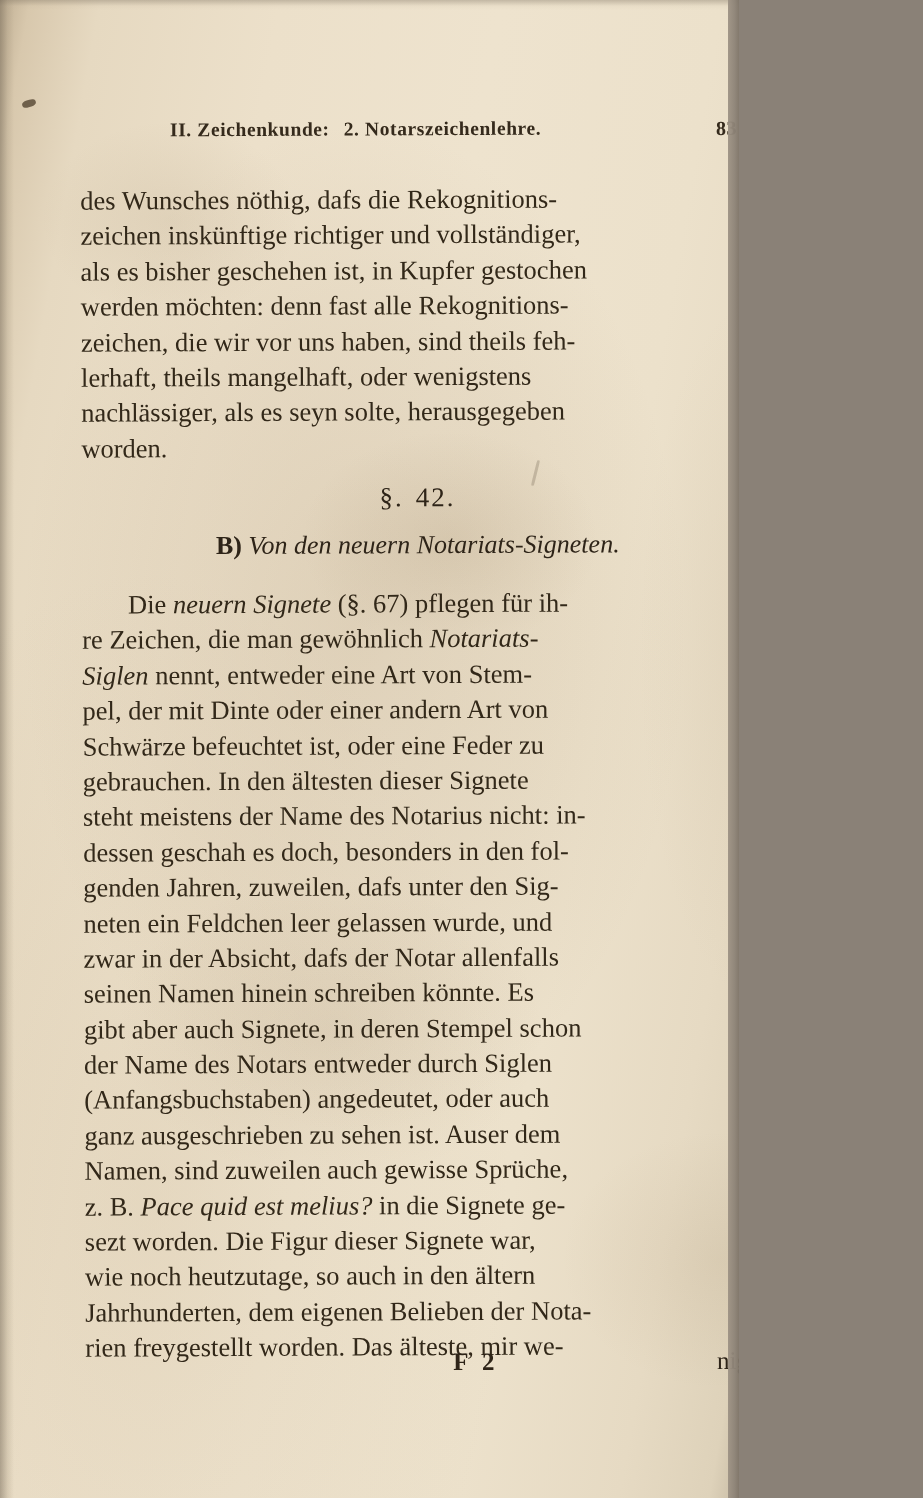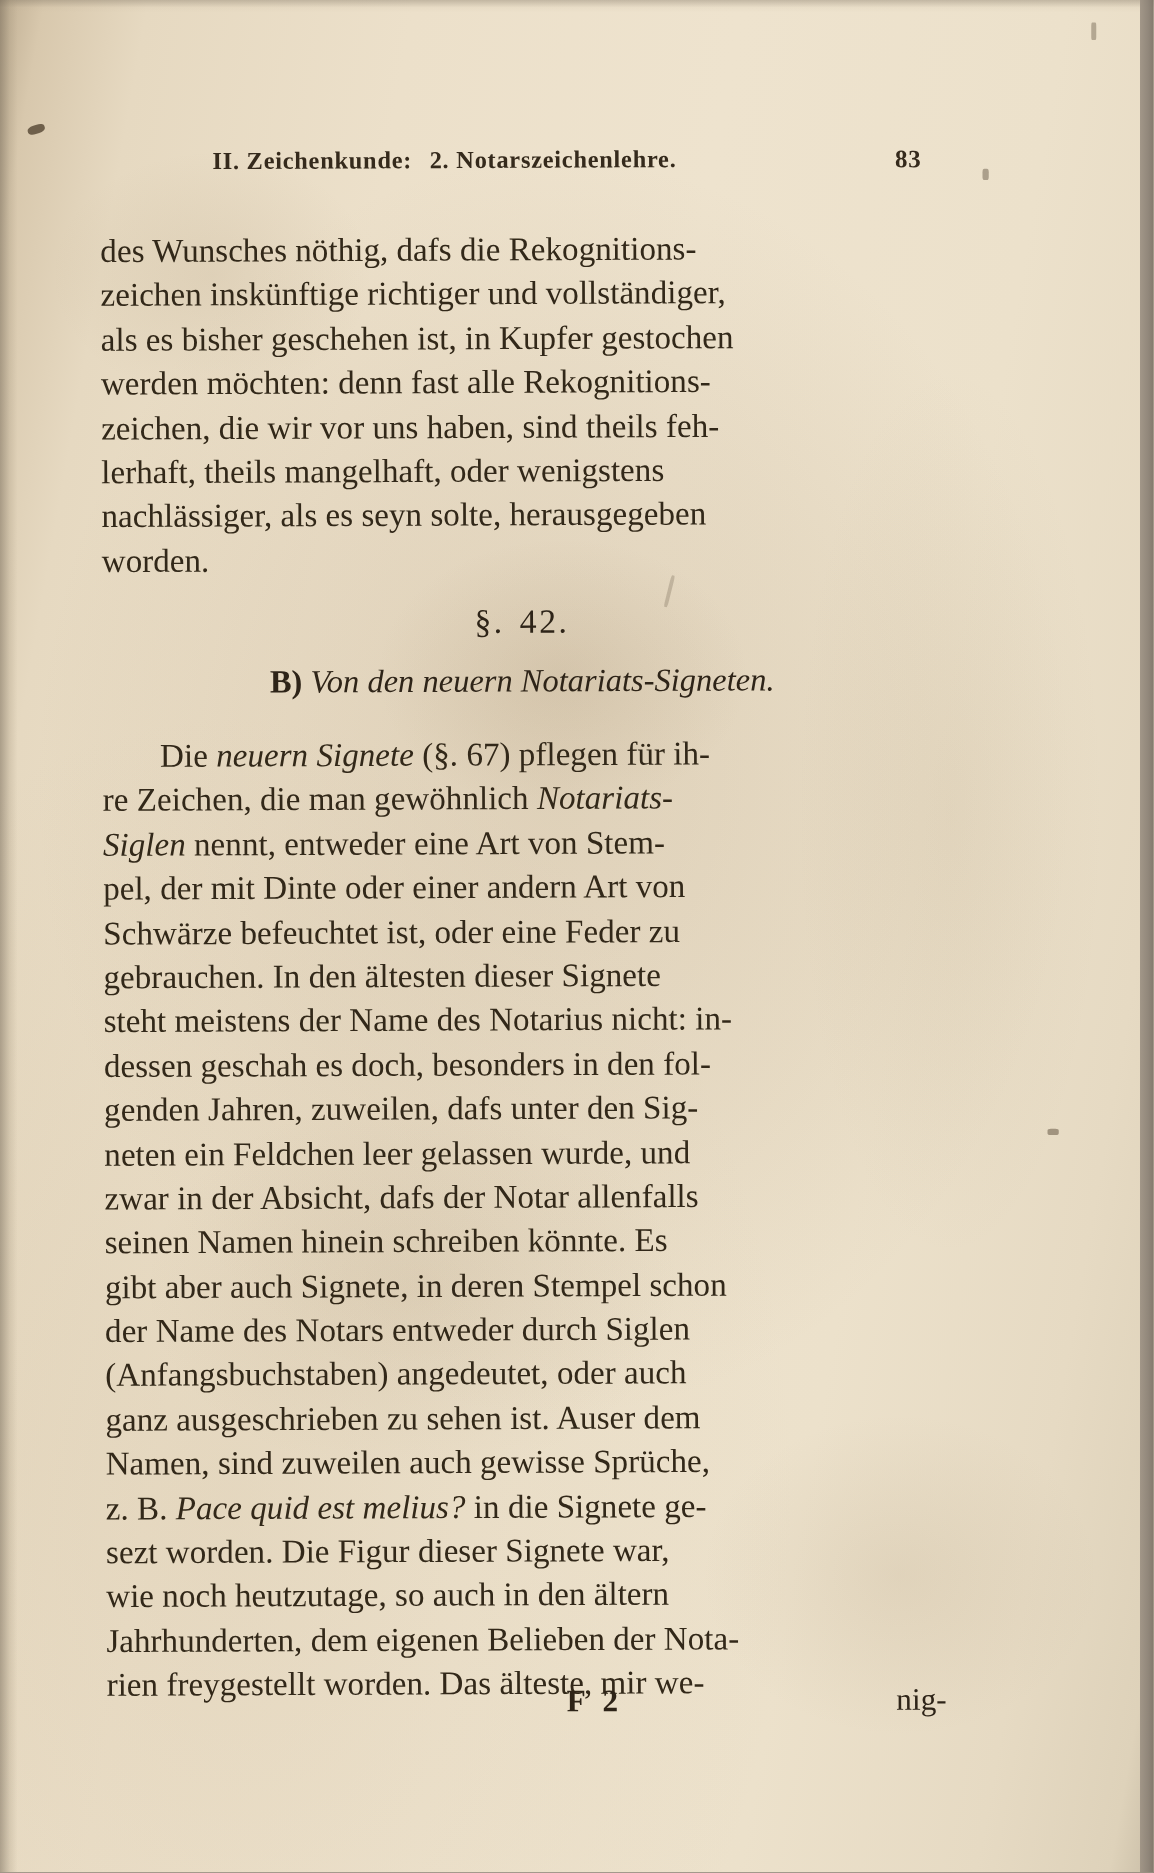--- a/index.html
+++ b/index.html
@@ -3,21 +3,21 @@
 <meta charset="utf-8">
 <style>
   html, body {
     margin: 0;
     padding: 0;
     background: #8a8177;
   }
 
   .page {
     position: relative;
-    width: 923px;
+    width: 739px;
     height: 1498px;
     overflow: hidden;
     background:
       radial-gradient(ellipse 60% 45% at 48% 42%, rgba(168,144,110,0.22) 0%, rgba(168,144,110,0.10) 45%, rgba(168,144,110,0) 75%),
       radial-gradient(ellipse 70% 60% at 20% 80%, rgba(196,176,142,0.20) 0%, rgba(196,176,142,0) 70%),
       linear-gradient(100deg, #bfae93 0%, #d8c8ad 3%, #e6d9c1 10%, #ece0ca 28%, #eee3ce 50%, #ece1cb 72%, #e6dac3 88%, #ded2ba 97%, #c9bda6 100%);
     font-family: "Liberation Serif", "DejaVu Serif", serif;
     color: #2e2418;
   }
 

